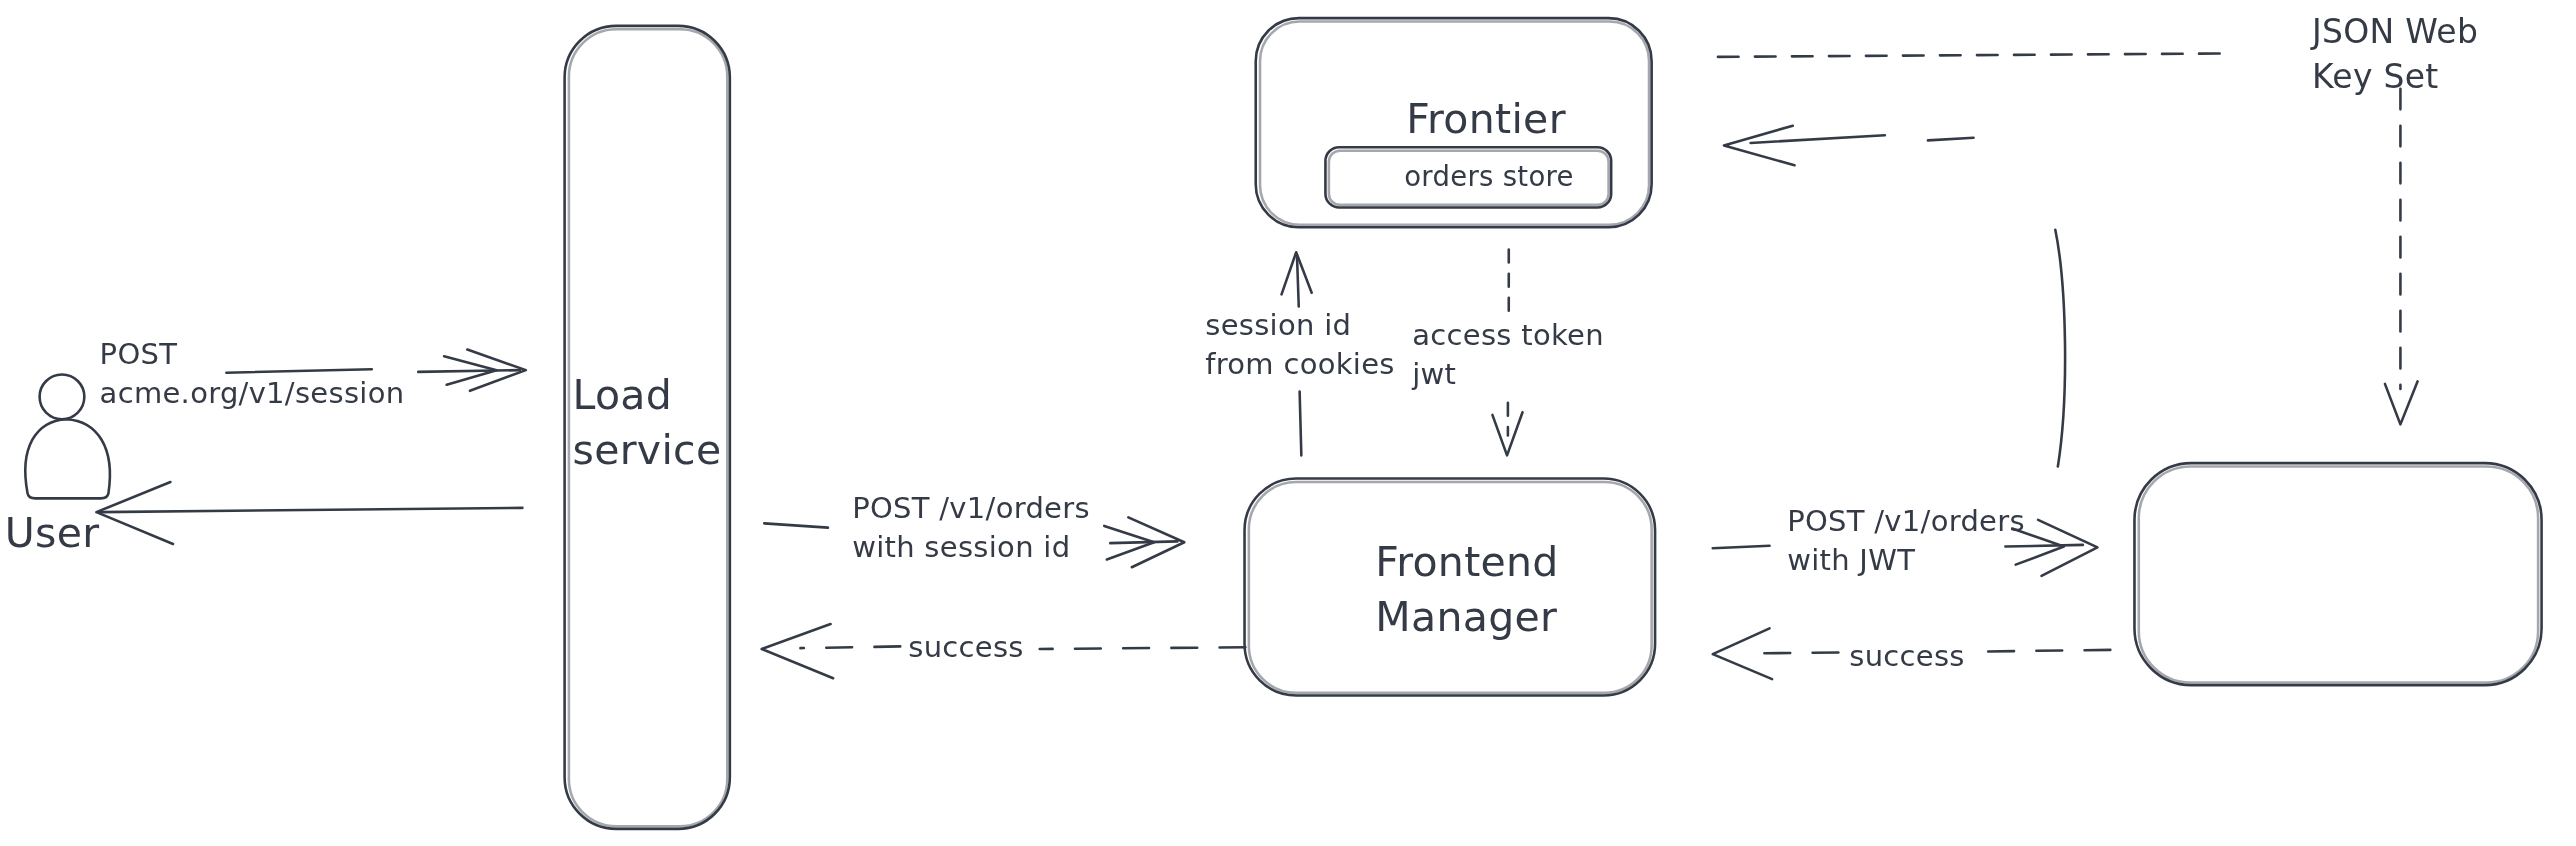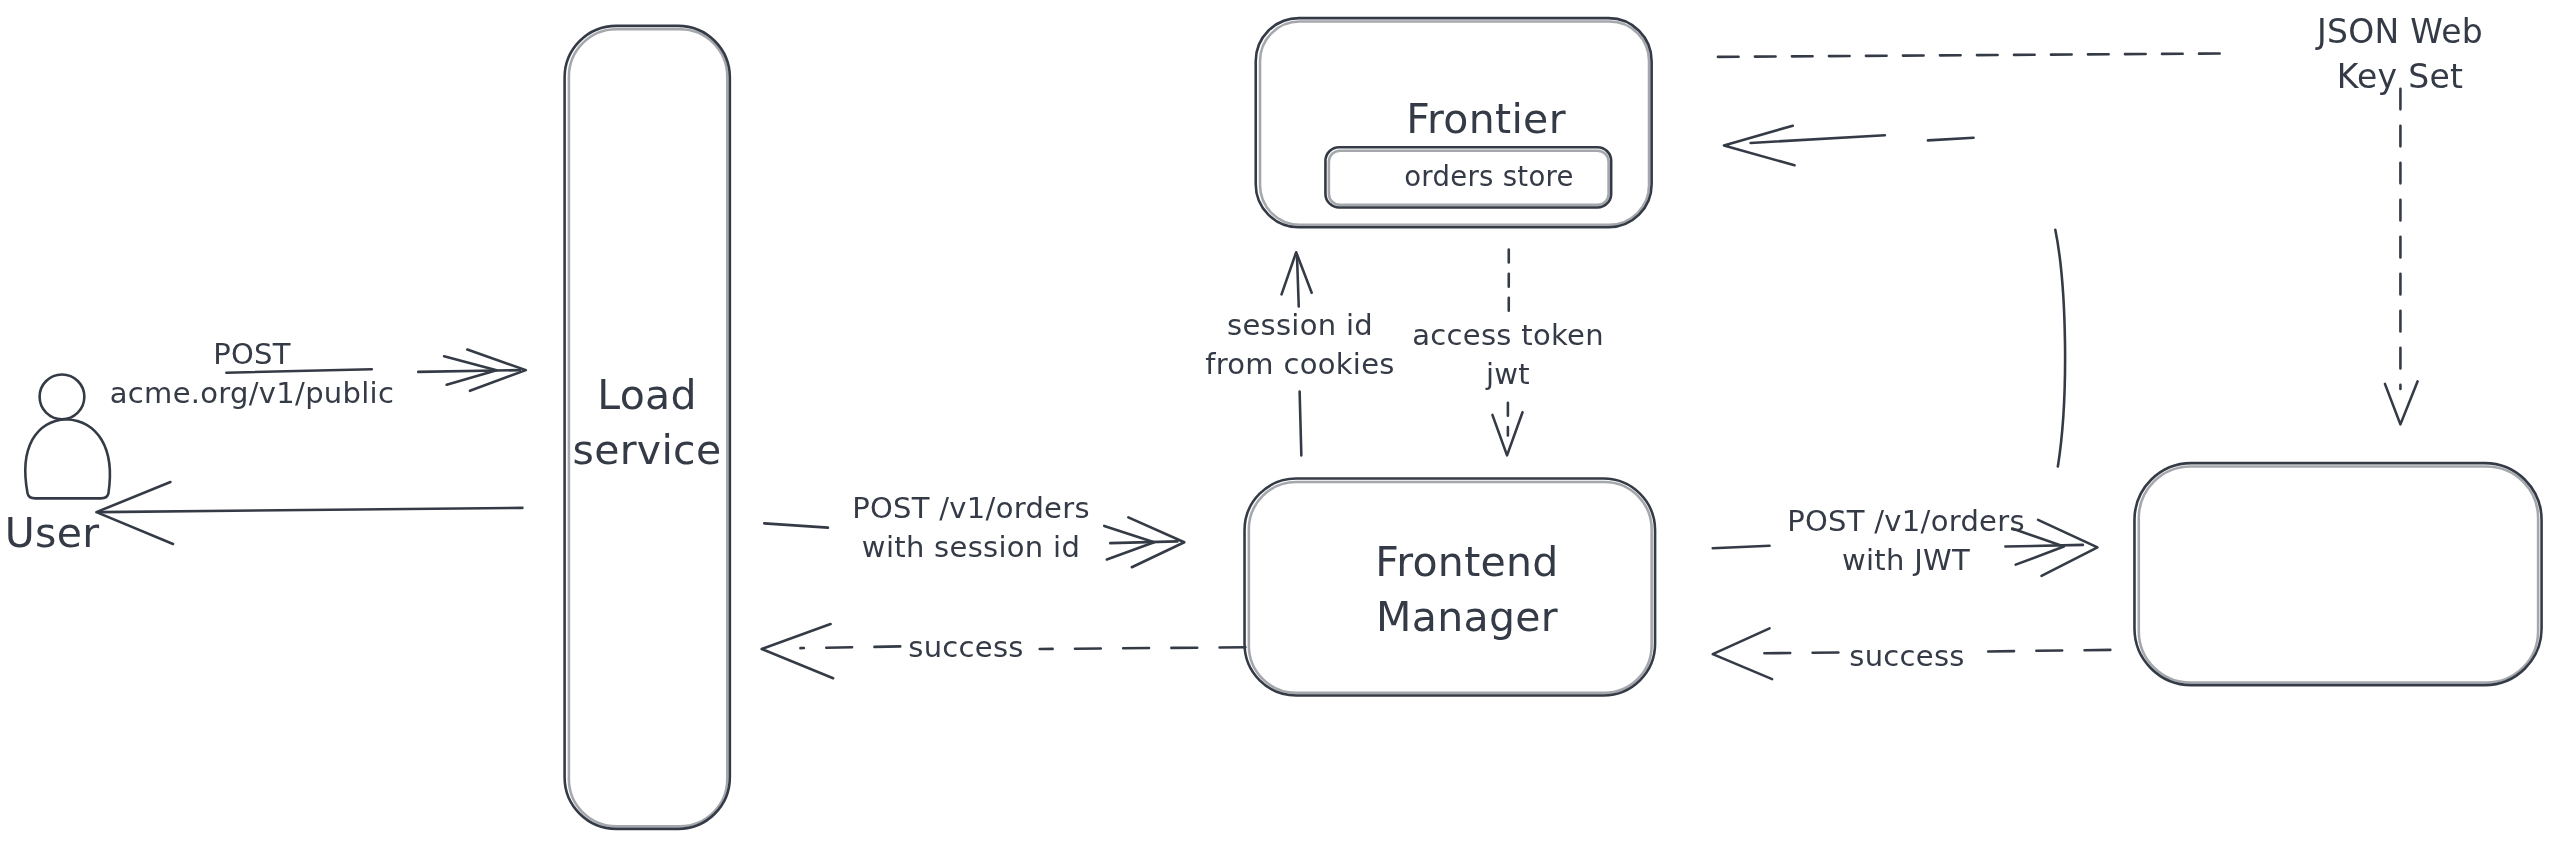--- a/index.html
+++ b/index.html
@@ -27,21 +27,21 @@
   .xfill{fill:url(#xh)}
   .thin{stroke-width:2.5}
   .arrow{stroke-width:3.5}
   .dash-big{stroke-width:4;stroke-dasharray:30 26}
   .dash-med{stroke-width:3;stroke-dasharray:24 19}
   .dash-sm{stroke-width:3;stroke-dasharray:15 13}
   .lbl{
     position:absolute;
     transform:translate(-50%,-50%);
     white-space:pre-line;
-    text-align:center;
+    text-align:left;
     color:var(--ink);
     line-height:1.35;
     letter-spacing:0.3px;
   }
   .s32{font-size:27.5px}
   .s34{font-size:29px}
   .s36{font-size:41px}
   .s38{font-size:33px}
 </style>
 </head>
@@ -147,21 +147,21 @@
     <g>
       <path d="M 2083 146 L 2003 169 L 2085 192"></path>
       <path d="M 2034 166 L 2190 157"></path>
       <path d="M 2240 163 L 2293 160"></path>
       <path d="M 2388 267 C 2401 330 2404 460 2391 542"></path>
     </g>
   </svg>
 
   <div class="lbl s36" style="left:52px;top:534px">User</div>
   <div class="lbl s34" style="left:252px;top:374px">POST
-acme.org/v1/public</div>
+acme.org/v1/session</div>
   <div class="lbl s36" style="left:647px;top:423px">Load
 service</div>
   <div class="lbl s36" style="left:1486px;top:120px">Frontier</div>
   <div class="lbl s32" style="left:1489px;top:177px">orders store</div>
   <div class="lbl s36" style="left:1467px;top:590px">Frontend
 Manager</div>
   <div class="lbl s34" style="left:971px;top:528px">POST /v1/orders
 with session id</div>
   <div class="lbl s34" style="left:966px;top:648px">success</div>
   <div class="lbl s34" style="left:1906px;top:541px">POST /v1/orders

